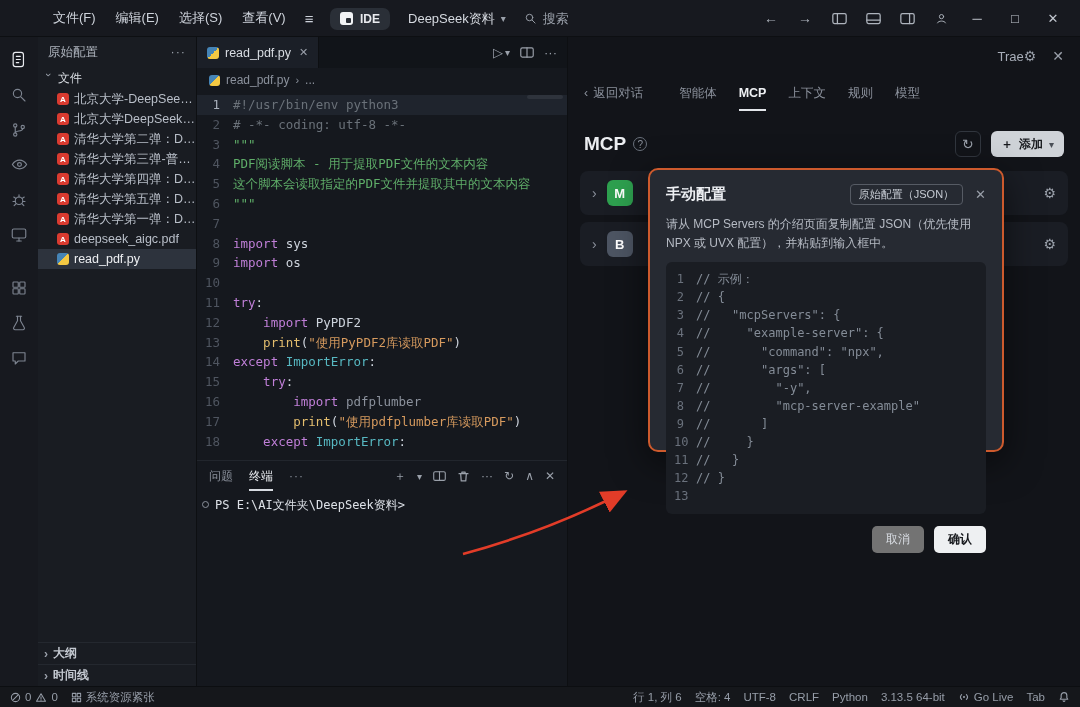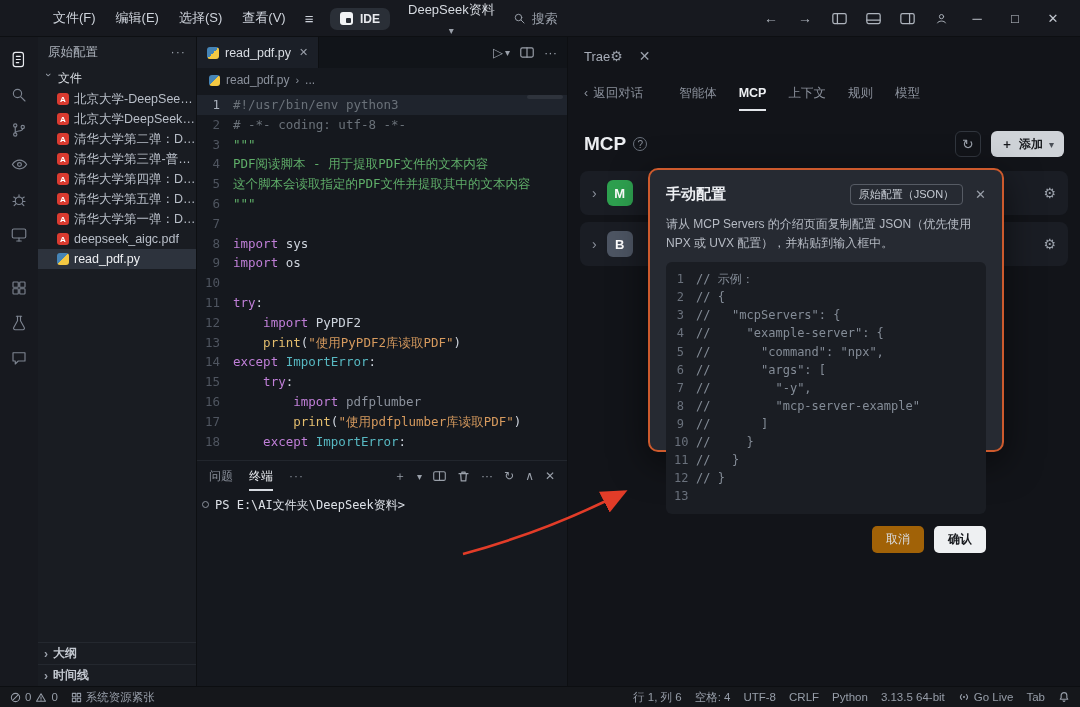--- a/index.html
+++ b/index.html
@@ -10,21 +10,21 @@
   
   .titlebar { position:absolute; top:0; left:0; right:0; height:37px; background:#17191f; display:flex; align-items:center; padding:0 10px 0 44px; border-bottom:1px solid #0d0f12; z-index:5; }
   .menu-bar { display:flex; gap:2px; }
   .menu-item { padding:4px 9px; border-radius:5px; color:#ced3db; font-size:13px; cursor:default; }
   .menu-hamburger { padding:4px 10px; color:#ced3db; font-size:15px; }
   .titlebar-center { position:absolute; left:330px; top:0; height:37px; display:flex; align-items:center; gap:18px; }
   .ide-badge { display:flex; align-items:center; gap:7px; background:#2a2f37; border-radius:7px; padding:4px 10px; }
   .ide-logo { width:13px; height:13px; background:#f2f4f6; border-radius:3px; position:relative; }
   .ide-logo::after { content:""; position:absolute; right:2px; bottom:2px; width:5px; height:5px; background:#2a2f37; border-radius:1px; }
   .ide-badge-label { color:#e8eaee; font-size:12px; font-weight:bold; }
-  .project-switcher { display:flex; align-items:center; gap:6px; color:#d6dae0; font-size:13px;flex-direction:column; }
+  .project-switcher { display:flex; align-items:center; gap:6px; color:#d6dae0; font-size:13px; }
   .chev-down { font-size:10px; color:#9aa0aa; }
   .title-search { display:flex; align-items:center; gap:6px; color:#9aa0aa; font-size:13px; }
   .titlebar-right { margin-left:auto; display:flex; align-items:center; gap:4px; }
   .tb-icon { width:30px; height:26px; display:flex; align-items:center; justify-content:center; color:#aeb4bd; font-size:14px; border-radius:5px; }
   .win-ctl { width:34px; height:26px; display:flex; align-items:center; justify-content:center; color:#c2c7cf; font-size:13px; }
   svg.ic { stroke:currentColor; fill:none; stroke-width:1.5; stroke-linecap:round; stroke-linejoin:round; }
 
   
   .workbench { position:absolute; top:37px; bottom:21px; left:0; right:0; display:flex; }
 
@@ -78,21 +78,21 @@
   .panel-header { height:30px; display:flex; align-items:center; padding:0 12px; gap:16px; font-size:12px; color:#8b919c; }
   .panel-tab { height:30px; display:flex; align-items:center; }
   .panel-tab.active { color:#e6e9ed; box-shadow:inset 0 -2px 0 #d7dbe1; }
   .panel-more { letter-spacing:1px; }
   .panel-actions { margin-left:auto; display:flex; align-items:center; gap:11px; color:#9aa0aa; font-size:12px; }
   .terminal-body { padding:6px 8px 0 18px; font-family:"DejaVu Sans Mono","Liberation Mono",monospace; font-size:12px; color:#dde1e7; position:relative; }
   .cmd-dot { position:absolute; left:5px; top:10px; width:7px; height:7px; border:1px solid #8b919c; border-radius:50%; }
 
   
   .right-panel { flex:1; background:#121419; position:relative; }
-  .trae-header { height:38px; display:flex; align-items:center; justify-content:flex-start; padding:0 16px; color:#a7adb8; font-size:13px; }
+  .trae-header { height:38px; display:flex; align-items:center; justify-content:flex-end; padding:0 16px; color:#a7adb8; font-size:13px; }
   .trae-header-actions { display:flex; gap:16px; align-items:center; color:#9aa0aa; font-size:14px; }
   .trae-nav { height:36px; display:flex; align-items:center; padding:0 16px; gap:22px; font-size:12.5px; color:#8b919c; }
   .trae-back { display:flex; align-items:center; gap:5px; }
   .trae-tabs { display:flex; gap:22px; margin-left:14px; }
   .trae-tab { height:36px; display:flex; align-items:center; }
   .trae-tab.active { color:#eef0f3; font-weight:bold; box-shadow:inset 0 -2px 0 #e3e6ea; }
   .mcp-header { margin:20px 16px 14px; display:flex; align-items:center; }
   .mcp-title { font-size:19px; font-weight:bold; color:#ecerf1; color:#eceef1; }
   .q-circle { width:14px; height:14px; border:1px solid #6a717c; border-radius:50%; color:#8b919c; font-size:10px; display:flex; align-items:center; justify-content:center; margin-left:7px; }
   .mcp-actions { margin-left:auto; display:flex; gap:10px; align-items:center; }
@@ -111,21 +111,21 @@
   .modal-header { display:flex; align-items:center; }
   .modal-title { font-size:15px; font-weight:bold; color:#eceef2; flex:1; }
   .raw-config-btn { border:1px solid #565b64; border-radius:4px; padding:2px 8px; font-size:11px; color:#c6cbd3; }
   .modal-close { margin-left:12px; color:#9aa0aa; font-size:13px; }
   .modal-desc { margin-top:10px; font-size:12px; line-height:1.55; color:#b6bbc4; }
   .modal-code { margin-top:10px; height:252px; background:#1a1d23; border-radius:6px; padding:8px 8px; overflow:hidden; font-family:"DejaVu Sans Mono","Liberation Mono",monospace; font-size:12px; }
   .mcode-line { display:flex; height:18.1px; line-height:18.1px; white-space:pre; }
   .mgutter { width:22px; text-align:right; padding-right:12px; color:#6a717c; flex:none; }
   .mtext { color:#848c97; white-space:pre; }
   .modal-footer { margin-top:12px; display:flex; justify-content:flex-end; gap:10px; }
-  .btn-cancel { background:#a16207; color:#d9dde3; border-radius:5px; padding:5px 14px; font-size:12px; }
+  .btn-cancel { background:#737373; color:#d9dde3; border-radius:5px; padding:5px 14px; font-size:12px; }
   .btn-confirm { background:#eef0f2; color:#16181c; border-radius:5px; padding:5px 14px; font-size:12px; font-weight:bold; }
 
   
   .statusbar { position:absolute; left:0; right:0; bottom:0; height:21px; background:#15171b; border-top:1px solid #0c0e11; display:flex; align-items:center; padding:0 10px; gap:13px; font-size:11.5px; color:#969da8; z-index:5; }
   .sb-item { display:flex; align-items:center; gap:4px; white-space:nowrap; }
   .sb-right { margin-left:auto; display:flex; gap:13px; align-items:center; }
 
   
   .arrow-overlay { position:absolute; inset:0; z-index:30; pointer-events:none; }
 </style>

